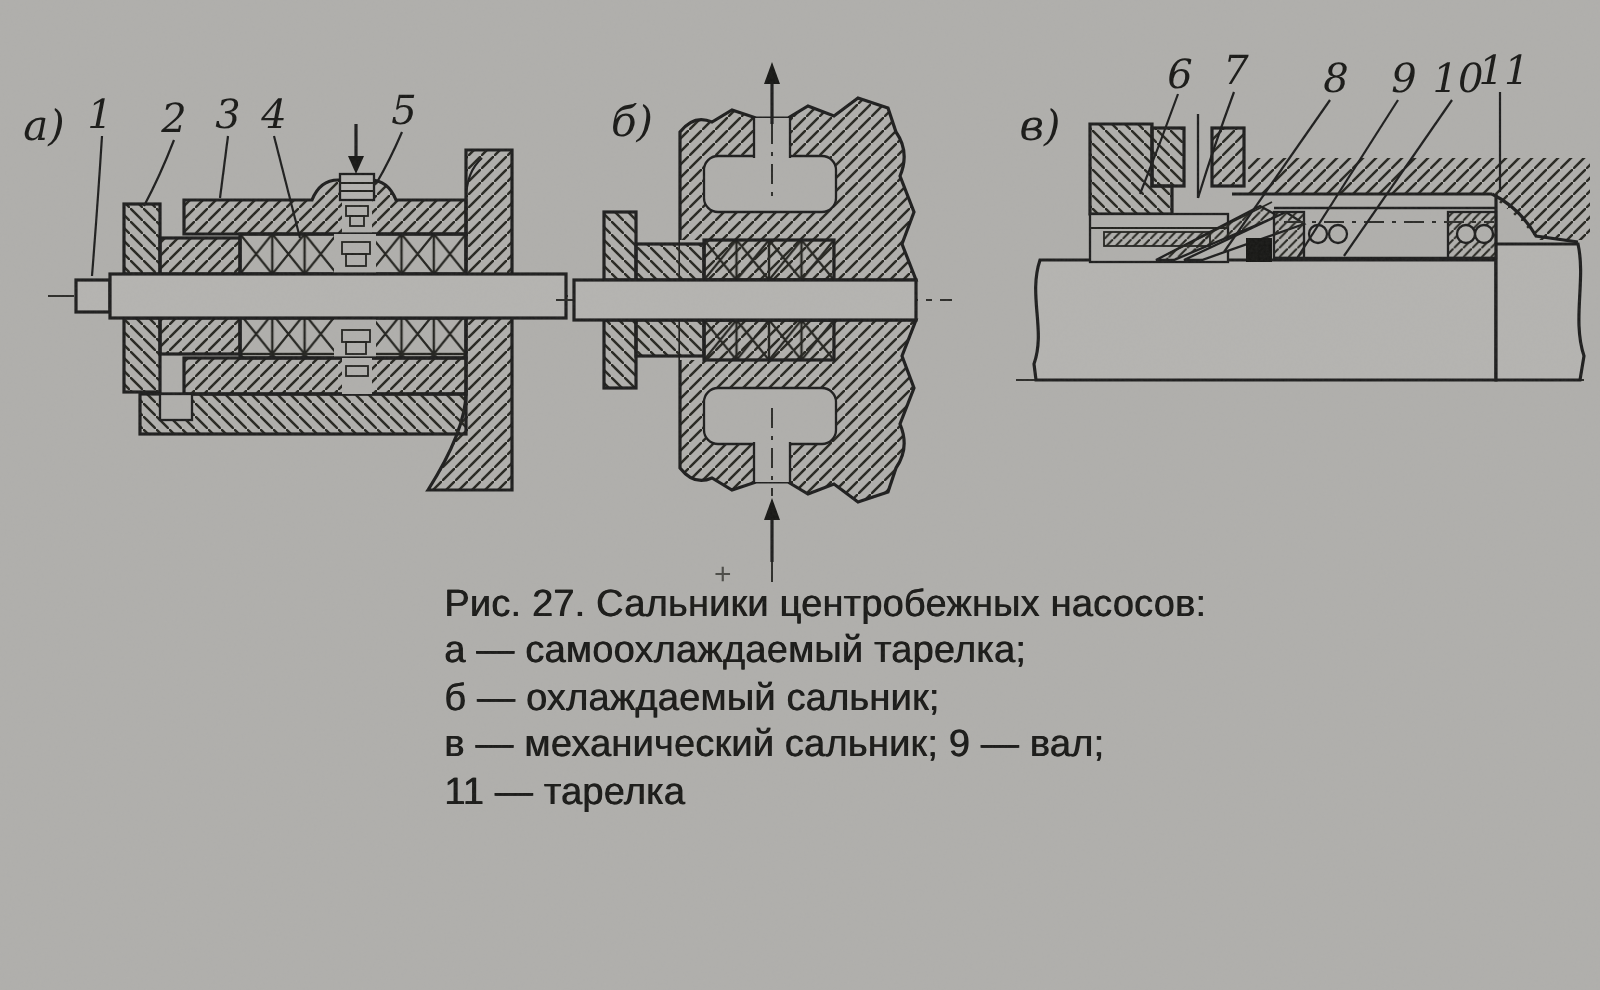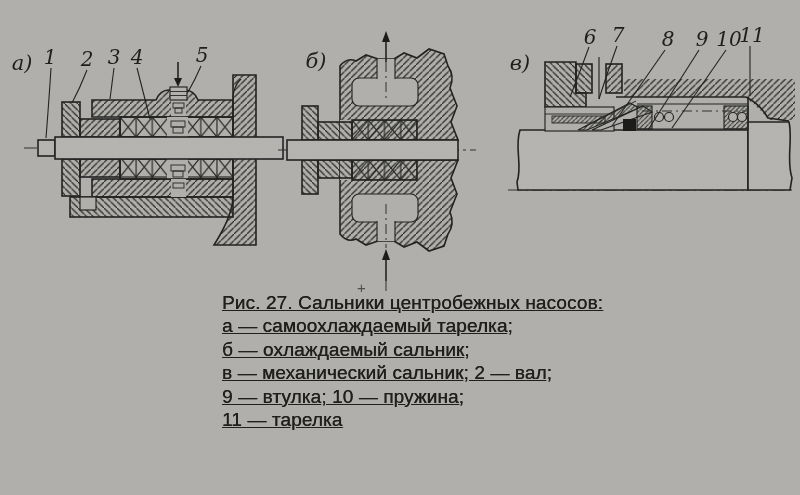--- a/index.html
+++ b/index.html
@@ -11,21 +11,21 @@
   .s2 {stroke:#1c1c1c;stroke-width:1.15;}
   .sthin{stroke:#20201c;stroke-width:0.9;}
   .cl {stroke:#2b2b28;stroke-width:1.1;stroke-dasharray:13 4 3 4;fill:none;}
   .cl2{stroke:#2b2b28;stroke-width:1;stroke-dasharray:10 4 2 4;fill:none;}
   .ld {stroke:#1c1c1c;stroke-width:1.1;fill:none;}
   .num{font:italic 20px "DejaVu Serif",serif;fill:#171715;}
   .flabel{font:italic 21px "DejaVu Serif",serif;fill:#171715;}
   .caption{position:absolute;left:222px;top:291px;width:400px;color:#181816;
            font-size:19px;line-height:23.4px;letter-spacing:0.1px;
            text-shadow:0.35px 0 0 currentColor;}
-  .cap-line{white-space:nowrap;text-decoration:underline;}
+  .cap-line{white-space:nowrap;}
   .plus-mark{position:absolute;left:357px;top:279px;color:#4a4a46;font-size:15px;}
   .noise{position:absolute;left:0;top:0;pointer-events:none;opacity:0.5;}
 </style>
 </head>
 <body>
 
 <div class="page">
 
   <svg class="drawing-svg" width="800" height="300" viewBox="0 0 800 300">
     <defs>
@@ -190,22 +190,21 @@
       <text class="num" x="752" y="42" text-anchor="middle">11</text>
     </g>
   </svg>
 
   <div class="plus-mark">+</div>
 
   <div class="caption">
     <div class="cap-line">Рис. 27. Сальники центробежных насосов:</div>
     <div class="cap-line">а — самоохлаждаемый тарелка;</div>
     <div class="cap-line">б — охлаждаемый сальник;</div>
-    <div class="cap-line">в — механический сальник; 2 — вал;</div>
-    <div class="cap-line">9 — втулка; 10 — пружина;</div>
+    <div class="cap-line">в — механический сальник; 9 — вал;</div>
     <div class="cap-line">11 — тарелка</div>
   </div>
 
   <svg class="noise" width="800" height="495">
     <filter id="grain">
       <feTurbulence type="fractalNoise" baseFrequency="0.75" numOctaves="2" stitchTiles="stitch"></feTurbulence>
       <feColorMatrix type="matrix" values="0 0 0 0 0.35  0 0 0 0 0.35  0 0 0 0 0.33  0 0 0 0.22 0"></feColorMatrix>
     </filter>
     <rect width="800" height="495" filter="url(#grain)"></rect>
   </svg>

